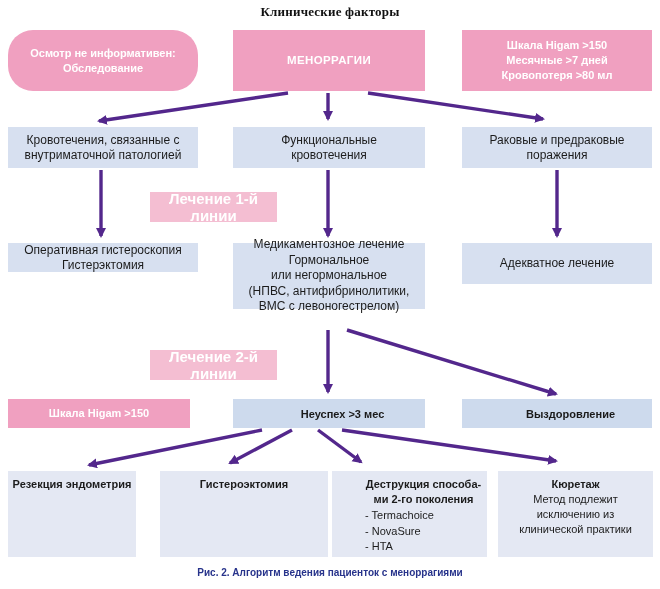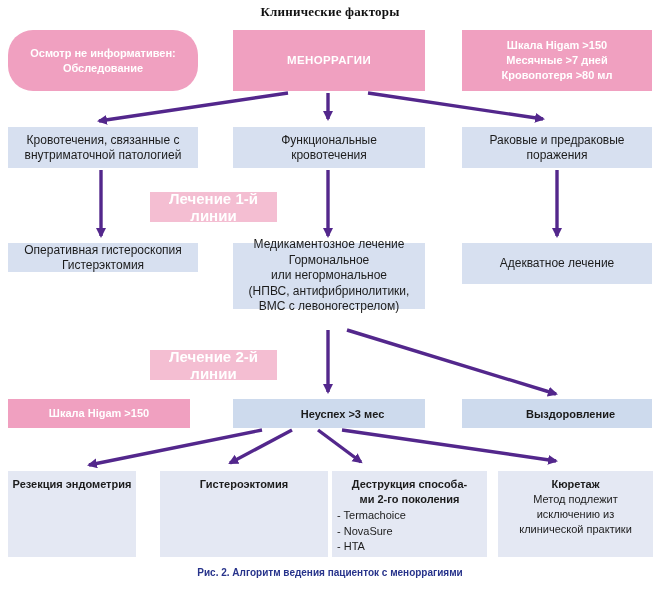--- a/index.html
+++ b/index.html
@@ -136,21 +136,21 @@
   </div>
 
   <div class="abs node blue-light top-align" style="left:8px; top:471px; width:128px; height:86px;">
     <div class="bold-line">Резекция эндометрия</div>
   </div>
 
   <div class="abs node blue-light top-align" style="left:160px; top:471px; width:168px; height:86px;">
     <div class="bold-line">Гистероэктомия</div>
   </div>
 
-  <div class="abs node blue-light top-align" style="left:332px; top:471px; width:155px; height:86px;">
+  <div class="abs node blue-light top-align" style="left:332px; top:471px; width:155px; height:86px;padding-left:28px;">
     <div class="bold-line">Деструкция способа-</div>
     <div class="bold-line">ми 2-го поколения</div>
     <div class="list-block">
       <div>- Termachoice</div>
       <div>- NovaSure</div>
       <div>- HTA</div>
     </div>
   </div>
 
   <div class="abs node blue-light top-align" style="left:498px; top:471px; width:155px; height:86px;">

